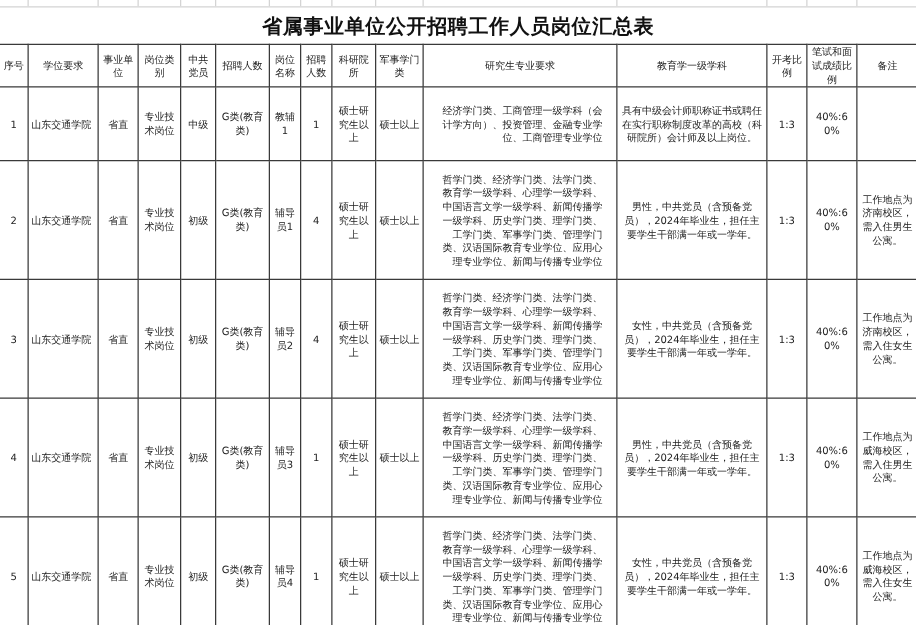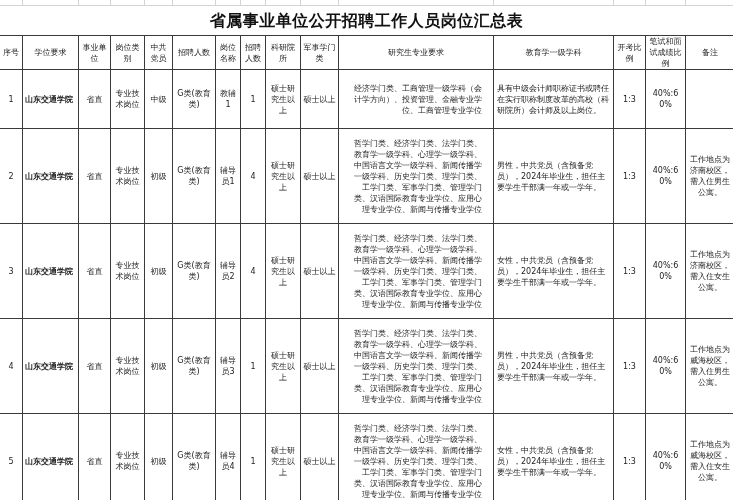--- a/index.html
+++ b/index.html
@@ -42,23 +42,23 @@
     text-align: center;
     vertical-align: middle;
     font-weight: normal;
     overflow: hidden;
     word-break: break-all;
   }
   th { height: 30px; }
   tr.r1 td { height: 58px; }
   tr.r2 td, tr.r3 td, tr.r4 td { height: 94px; }
   tr.r5 td { height: 94px; }
-  td.left { text-align: left; font-weight: bold; }
+  td.left { text-align: left; }
   td.major { text-align: right; padding: 0 11px; }
-  td.cond  { text-align: left; padding: 0 3px; }
+  td.cond  { text-align: center; padding: 0 3px; }
 </style>
 </head>
 <body>
 
 <div class="sheet">
   <div class="top-strip">
     <span style="left:22px"></span>
       <span style="left:78px"></span>
       <span style="left:110px"></span>
     <span style="left:144px"></span>

